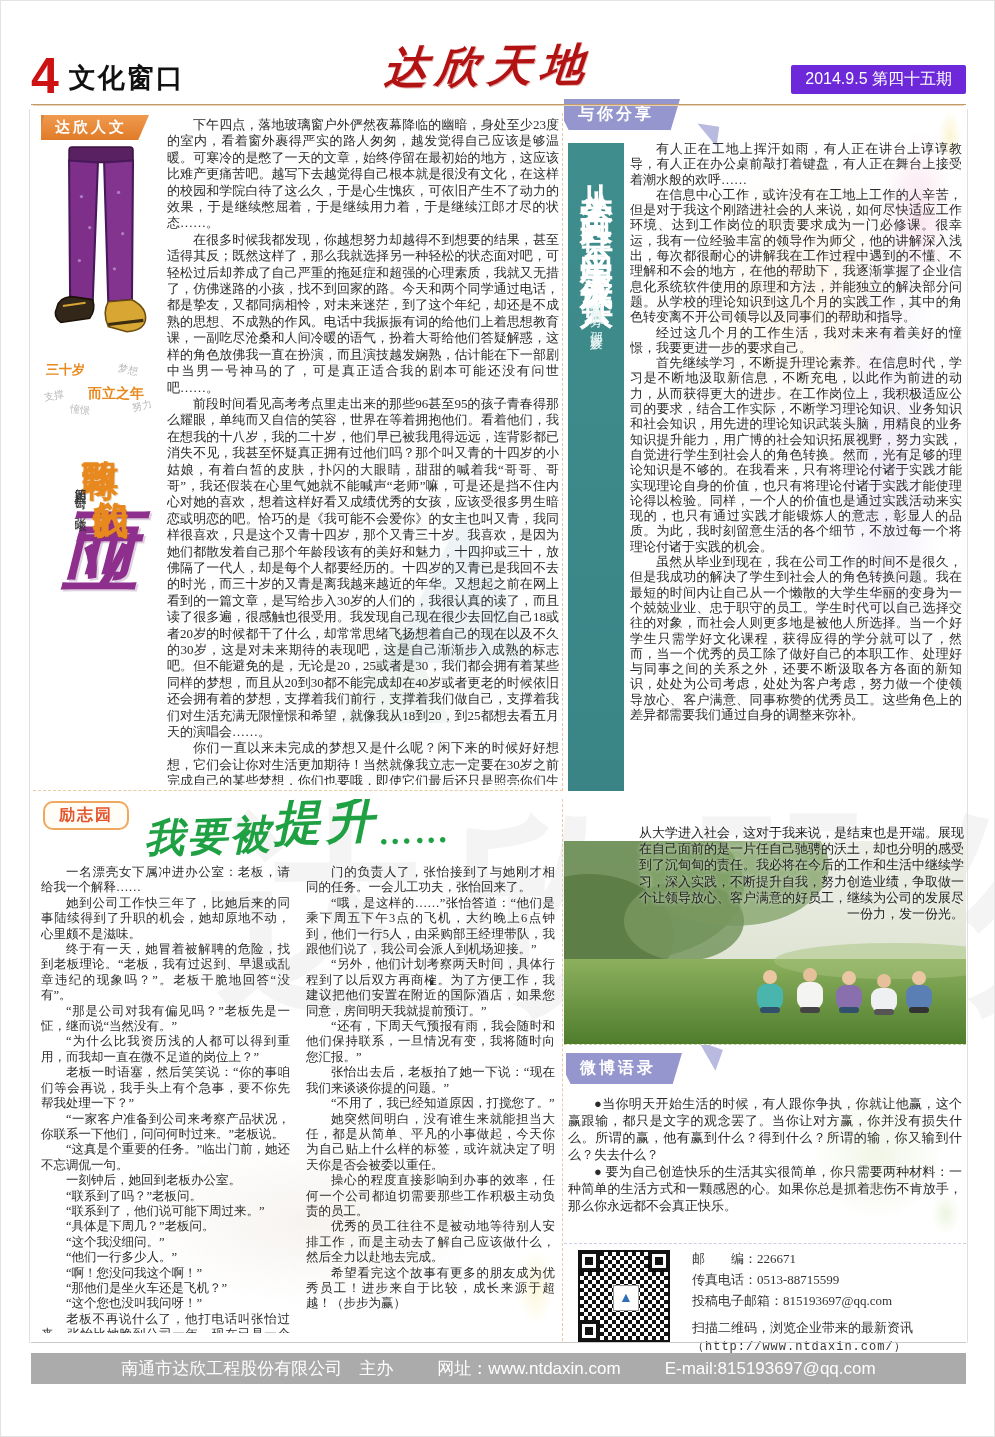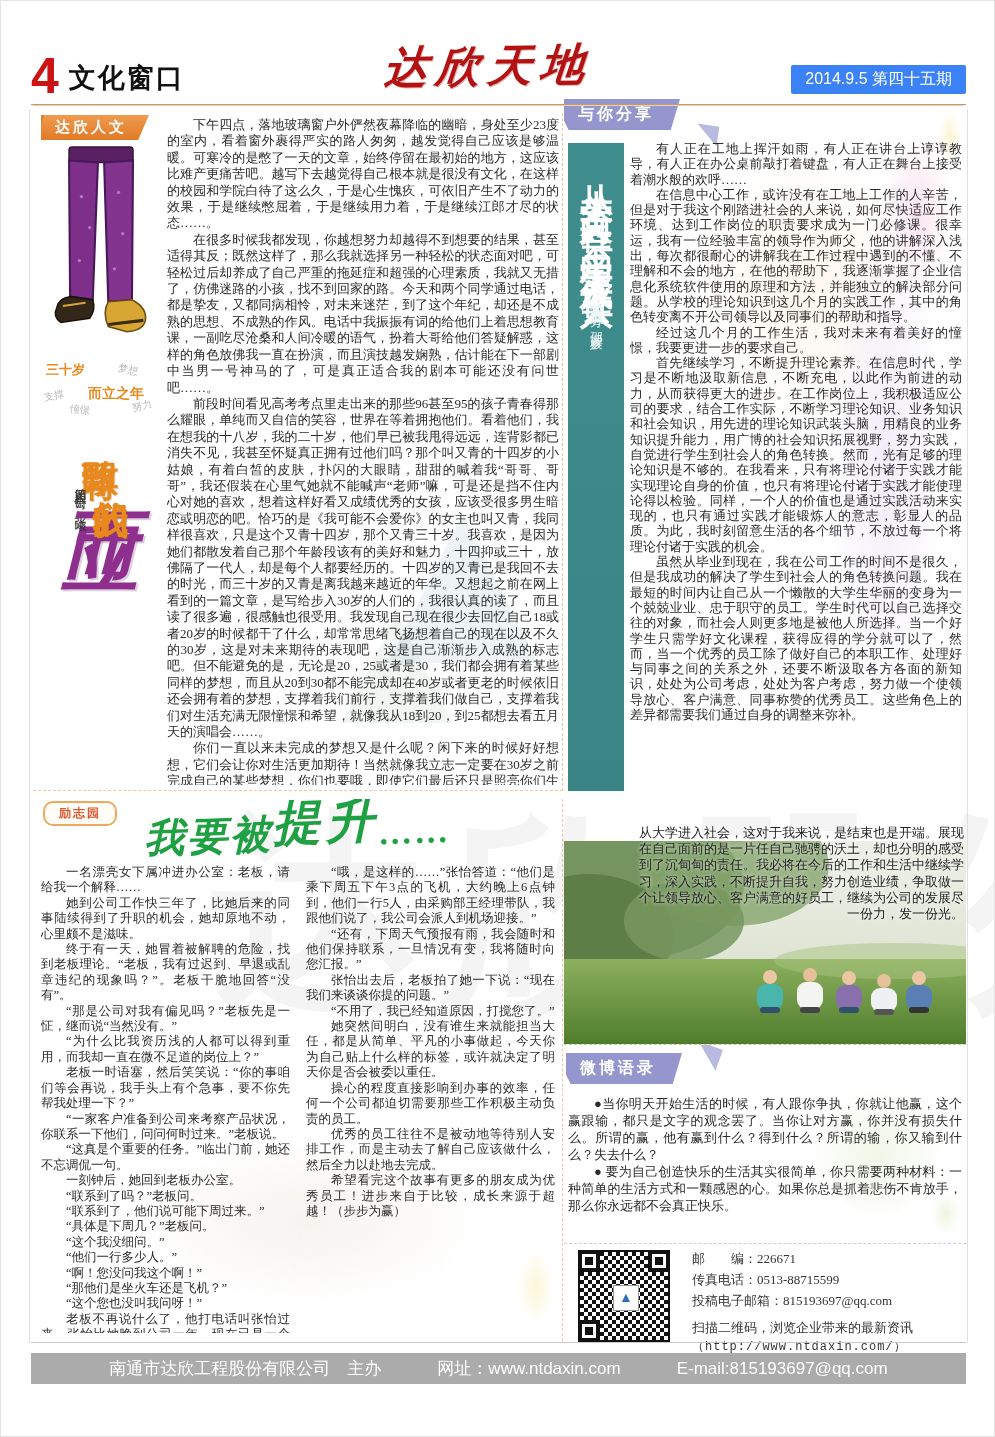--- a/index.html
+++ b/index.html
@@ -6,21 +6,21 @@
   html,body { background:#f2f2f2; }
   body { font-family:"Liberation Serif","DejaVu Serif",serif; }
   .page { position:relative; width:995px; height:1437px; background:#ffffff; margin:0 auto; overflow:hidden; border:1px solid #e3e3e3; }
 
   
   .header { position:absolute; left:30px; top:42px; width:935px; height:62px; display:flex; align-items:flex-end; justify-content:space-between; border-bottom:1px solid #c49a6a; box-shadow:0 3px 0 -2px #e6d2b4; padding-bottom:6px; z-index:2; }
   .hdr-left { display:flex; align-items:flex-end; gap:10px; }
   .page-num { font-size:50px; line-height:44px; font-weight:bold; color:#cc1212; font-family:"Liberation Sans","DejaVu Sans",sans-serif; }
   .section-title { font-size:27px; font-weight:bold; color:#111; letter-spacing:2px; padding-bottom:2px; }
   .masthead { font-size:44px; font-weight:bold; font-style:italic; color:#b31212; letter-spacing:8px; transform:skewX(-6deg) rotate(-1deg); text-shadow:1px 1px 0 rgba(179,18,18,.35); padding-bottom:2px; }
-  .issue-box { background:#3b82f6; color:#fff; font-family:"Liberation Sans","DejaVu Sans",sans-serif; font-size:16px; padding:4px 14px; border-radius:2px; margin-bottom:4px; }
+  .issue-box { background:#6d28d9; color:#fff; font-family:"Liberation Sans","DejaVu Sans",sans-serif; font-size:16px; padding:4px 14px; border-radius:2px; margin-bottom:4px; }
 
   
   .frame-line { position:absolute; top:108px; height:1234px; width:0; border-left:1px solid #e0e0e0; z-index:0; }
   .content-bottom-line { position:absolute; left:30px; width:935px; top:1341px; border-top:1px solid #c9c9c9; z-index:2; }
 
   
   .watermark { position:absolute; left:210px; top:770px; font-size:215px; font-weight:bold; color:rgba(60,60,60,0.055); letter-spacing:18px; white-space:nowrap; z-index:0; pointer-events:none; }
 
   
   .sec-renwen { position:absolute; left:32px; top:112px; width:530px; height:678px; border-right:1px dashed #edc9a3; border-bottom:1px dashed #edc9a3; z-index:1; overflow:hidden; }
@@ -45,21 +45,21 @@
   .vt-bottom { writing-mode:vertical-rl; text-orientation:upright; font-size:36px; font-weight:bold; color:#e8891f; line-height:1; text-shadow:1px 1px 0 rgba(160,80,0,.25); }
   .renwen-text { position:absolute; left:134px; top:4px; width:392px; height:668px; font-size:13px; line-height:16.4px; color:#2b2b2b; text-align:justify; overflow:hidden; }
   .renwen-text p, .lizhi-col p, .share-text p { text-indent:2em; }
 
   
   .sec-lizhi { position:absolute; left:32px; top:798px; width:530px; height:542px; border-right:1px dashed #edc9a3; z-index:1; overflow:hidden;
      background:
        radial-gradient(closest-side at 52% 78%, rgba(230,220,210,.35), rgba(255,255,255,0) 70%),
        radial-gradient(closest-side at 95% 90%, rgba(240,225,120,.28), rgba(255,255,255,0) 70%);
   }
-  .tag-lizhi { position:absolute; left:10px; top:2px; background:#fffdf6; border:2px solid #f0a860; border-radius:10px; color:#e4542c; font-family:"Liberation Sans","DejaVu Sans",sans-serif; font-size:12px; font-weight:bold; letter-spacing:2px; padding:2px 14px; }
+  .tag-lizhi { position:absolute; left:10px; top:2px; background:#fffdf6; border:2px solid #f0a860; border-radius:10px; color:#e4542c; font-family:"Liberation Sans","DejaVu Sans",sans-serif; font-size:16px; font-weight:bold; letter-spacing:2px; padding:2px 14px; }
   .lizhi-title { position:absolute; left:0; top:0; width:100%; text-align:center; color:#1fa043; font-weight:bold; font-style:italic; transform:rotate(-2deg); white-space:nowrap; }
   .lizhi-title .t-a { font-size:40px; letter-spacing:3px; }
   .lizhi-title .t-b { font-size:48px; letter-spacing:5px; position:relative; top:-8px; }
   .lizhi-title .t-c { font-size:34px; letter-spacing:2px; }
   .lizhi-cols { position:absolute; left:8px; top:66px; width:514px; height:468px; display:flex; gap:16px; overflow:hidden; }
   .lizhi-col { width:249px; font-size:12.5px; line-height:15.4px; color:#2b2b2b; text-align:justify; overflow:hidden; }
 
   
   .sec-share { position:absolute; left:563px; top:98px; width:402px; height:945px; z-index:1; overflow:hidden;
      background:
@@ -99,21 +99,21 @@
      background-size:8px 8px; }
   .qr-finder { position:absolute; width:22px; height:22px; background:#fff; border:4px solid #111; }
   .qr-finder::after { content:""; position:absolute; left:3px; top:3px; width:8px; height:8px; background:#111; }
   .qf-tl { left:-2px; top:-2px; } .qf-tr { right:-2px; top:-2px; } .qf-bl { left:-2px; bottom:-2px; }
   .qr-logo { position:absolute; left:33px; top:33px; width:26px; height:26px; background:#fff; border:1px solid #999; display:flex; align-items:center; justify-content:center; color:#2f6fb8; font-size:14px; }
   .contact-lines { position:absolute; left:128px; top:0; width:272px; font-size:13px; line-height:1.62; color:#333; }
   .contact-note { margin-top:6px; }
   .contact-url { font-family:"Liberation Mono","DejaVu Sans Mono",monospace; font-size:12px; letter-spacing:1px; }
 
   
-  .footer { position:absolute; left:30px; top:1352px; width:935px; height:31px; background:#ababab; color:#fff; display:flex; align-items:center; justify-content:center; gap:56px; font-family:"Liberation Sans","DejaVu Sans",sans-serif; font-size:17px; z-index:2; }
+  .footer { position:absolute; left:30px; top:1352px; width:935px; height:31px; background:#ababab; color:#fff; display:flex; align-items:center; justify-content:center; gap:44px; font-family:"Liberation Sans","DejaVu Sans",sans-serif; font-size:17px; z-index:2; }
 </style>
 </head>
 <body>
 
 <div class="page">
 
   <div class="watermark">达欣股份</div>
   <div class="frame-line" style="left:28px;"></div>
   <div class="frame-line" style="left:966px;"></div>
   <div class="content-bottom-line"></div>
@@ -193,21 +193,23 @@
         <p>“联系到了，他们说可能下周过来。”</p>
         <p>“具体是下周几？”老板问。</p>
         <p>“这个我没细问。”</p>
         <p>“他们一行多少人。”</p>
         <p>“啊！您没问我这个啊！”</p>
         <p>“那他们是坐火车还是飞机？”</p>
         <p>“这个您也没叫我问呀！”</p>
         <p>老板不再说什么了，他打电话叫张怡过来。张怡比她晚到公司一年，现在已是一个部</p>
       </div>
       <div class="lizhi-col">
+        <p>门的负责人了，张怡接到了与她刚才相同的任务。一会儿工功夫，张怡回来了。</p>
         <p>“哦，是这样的……”张怡答道：“他们是乘下周五下午3点的飞机，大约晚上6点钟到，他们一行5人，由采购部王经理带队，我跟他们说了，我公司会派人到机场迎接。”</p>
+        <p>“另外，他们计划考察两天时间，具体行程到了以后双方再商榷。为了方便工作，我建议把他们安置在附近的国际酒店，如果您同意，房间明天我就提前预订。”</p>
         <p>“还有，下周天气预报有雨，我会随时和他们保持联系，一旦情况有变，我将随时向您汇报。”</p>
         <p>张怡出去后，老板拍了她一下说：“现在我们来谈谈你提的问题。”</p>
         <p>“不用了，我已经知道原因，打搅您了。”</p>
         <p>她突然间明白，没有谁生来就能担当大任，都是从简单、平凡的小事做起，今天你为自己贴上什么样的标签，或许就决定了明天你是否会被委以重任。</p>
         <p>操心的程度直接影响到办事的效率，任何一个公司都迫切需要那些工作积极主动负责的员工。</p>
         <p>优秀的员工往往不是被动地等待别人安排工作，而是主动去了解自己应该做什么，然后全力以赴地去完成。</p>
         <p>希望看完这个故事有更多的朋友成为优秀员工！进步来自于比较，成长来源于超越！（步步为赢）</p>
       </div>
     </div>
   </div>

